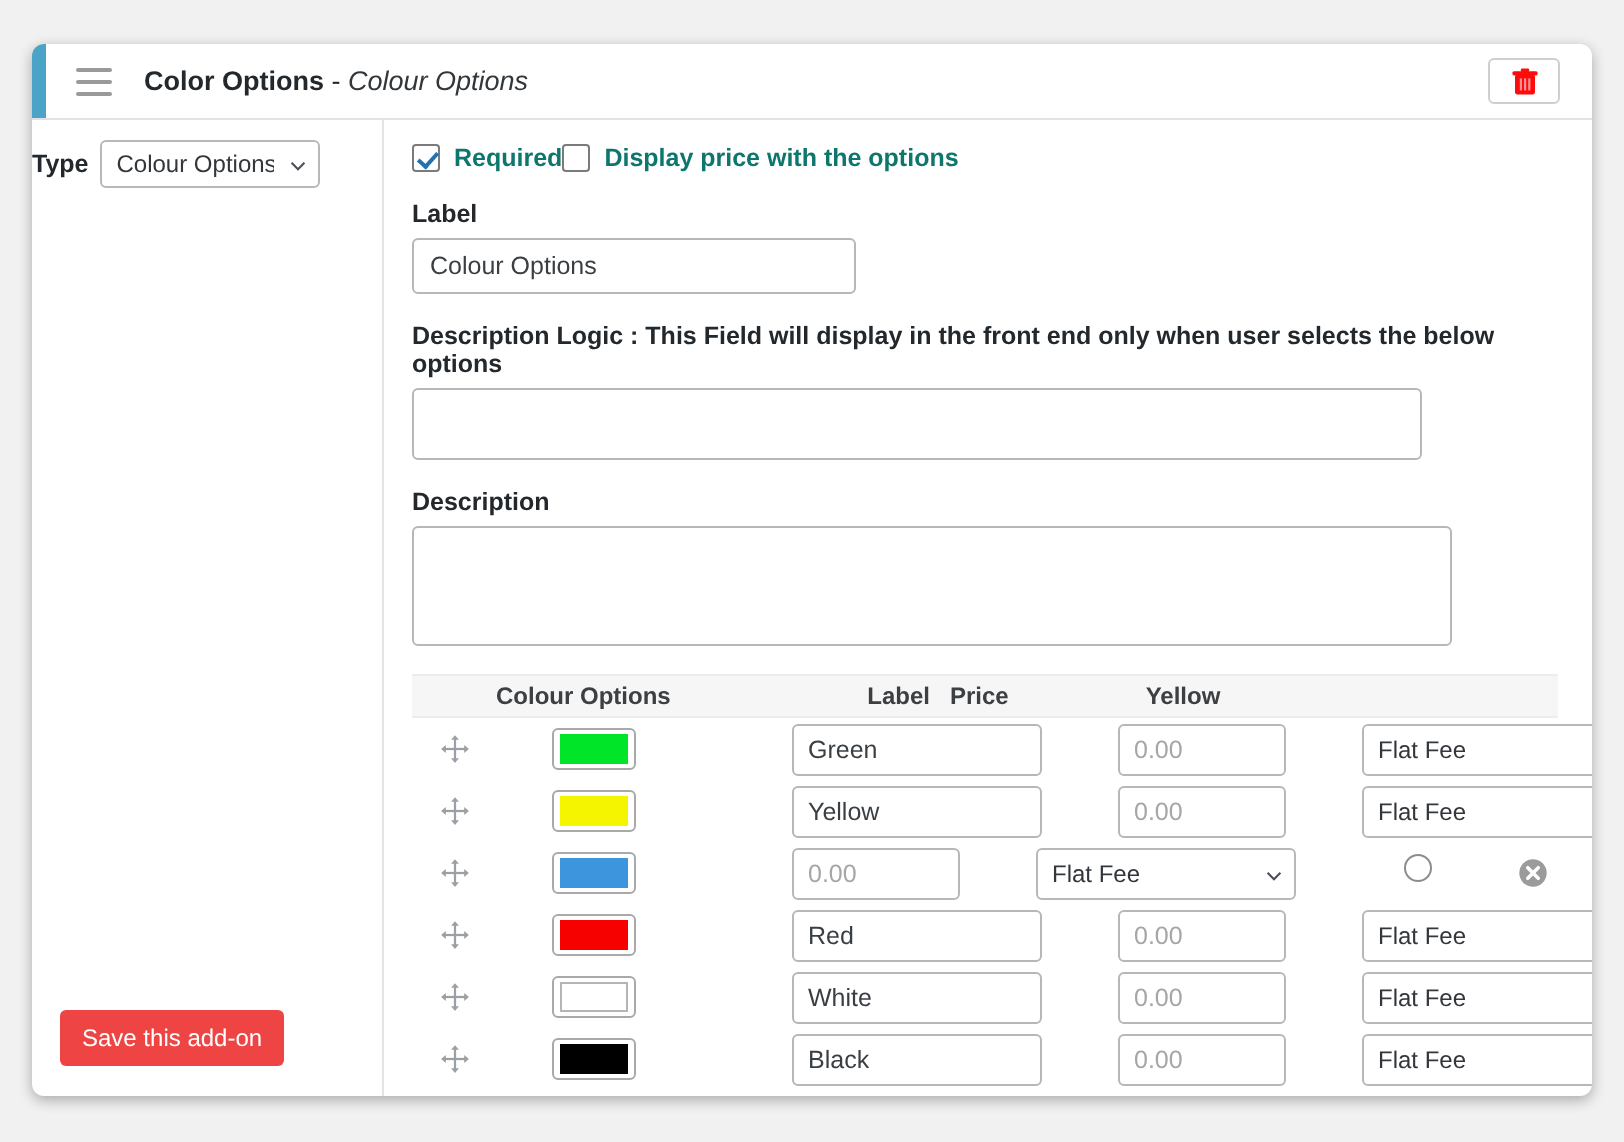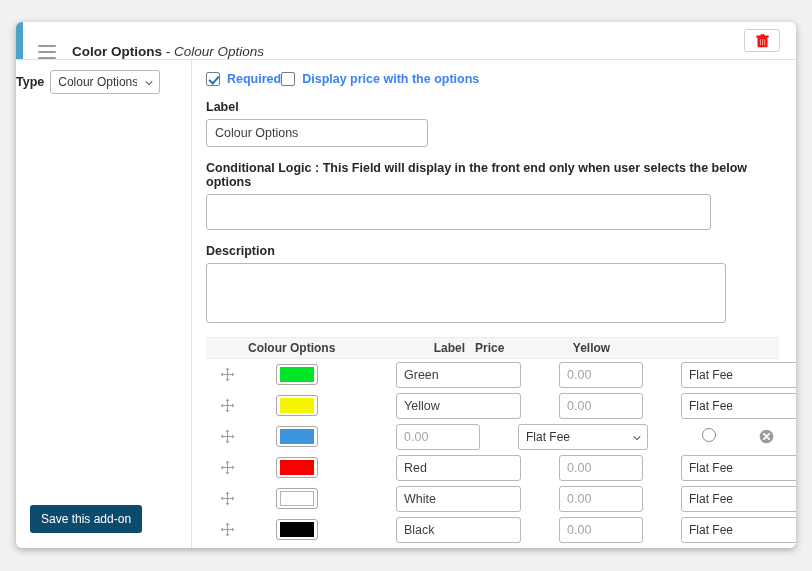--- a/index.html
+++ b/index.html
@@ -24,21 +24,21 @@
     flex-direction: column;
   }
 
   
   #header {
     position: relative;
     height: 38px;
     flex: 0 0 38px;
     border-bottom: 1px solid #e2e2e2;
     display: flex;
-    align-items: flex-end;
+    align-items: center;
   }
   #accent-bar {
     position: absolute;
     left: 0; top: 0; bottom: 0;
     width: 7px;
     background: #4ba3c7;
   }
   #hamburger {
     margin-left: 22px;
     width: 18px; height: 14px;
@@ -131,21 +131,21 @@
   }
   .chk.checked::after {
     content: "";
     position: absolute;
     left: 4px; top: 0.5px;
     width: 4px; height: 8px;
     border: solid #2271b1;
     border-width: 0 2px 2px 0;
     transform: rotate(42deg);
   }
-  .chk-label { font-size: 12.5px; font-weight: bold; color: #3b82f6; margin-left: 7px; }
+  .chk-label { font-size: 12.5px; font-weight: bold; color: #0f766e; margin-left: 7px; }
   #chk-display { }
 
   .fld-label {
     font-size: 12.5px;
     font-weight: bold;
     color: #23282d;
     margin: 14px 0 5px 0;
   }
   .txt {
     border: 1px solid #b7b7b7;
@@ -286,40 +286,40 @@
         <span class="sel-wrap">
           <select id="type-select" class="sel">
             <option>Colour Options</option>
           </select>
           <svg class="chev" viewBox="0 0 10 10">
             <path d="M1 3 L5 7 L9 3" fill="none" stroke="#4a5056" stroke-width="1.3"></path>
           </svg>
         </span>
       </div>
 
-      <button id="save-btn" style="background: #0c4a6e;">Save this add-on</button>
+      <button id="save-btn" style="background: #ef4444;">Save this add-on</button>
     </div>
 
     <div id="right-col">
 
       <div class="chk-row">
         <div class="chk-item">
           <span class="chk checked"></span>
           <span class="chk-label">Required</span>
         </div>
         <div class="chk-item" id="chk-display">
           <span class="chk"></span>
           <span class="chk-label">Display price with the options</span>
         </div>
       </div>
 
       <div class="fld-label">Label</div>
       <input id="label-input" class="txt" type="text" value="Colour Options" style="">
 
-      <div class="fld-label">Conditional Logic : This Field will display in the front end only when user selects the below options</div>
+      <div class="fld-label">Description Logic : This Field will display in the front end only when user selects the below options</div>
       <input id="cond-input" class="txt" type="text" value="" style="">
 
       <div class="fld-label">Description</div>
       <textarea id="desc-area" style=""></textarea>
 
       
       <div id="opt-table">
         <div id="opt-head">
           <div class="c-drag"></div>
           <div class="c-color">Colour Options</div>

